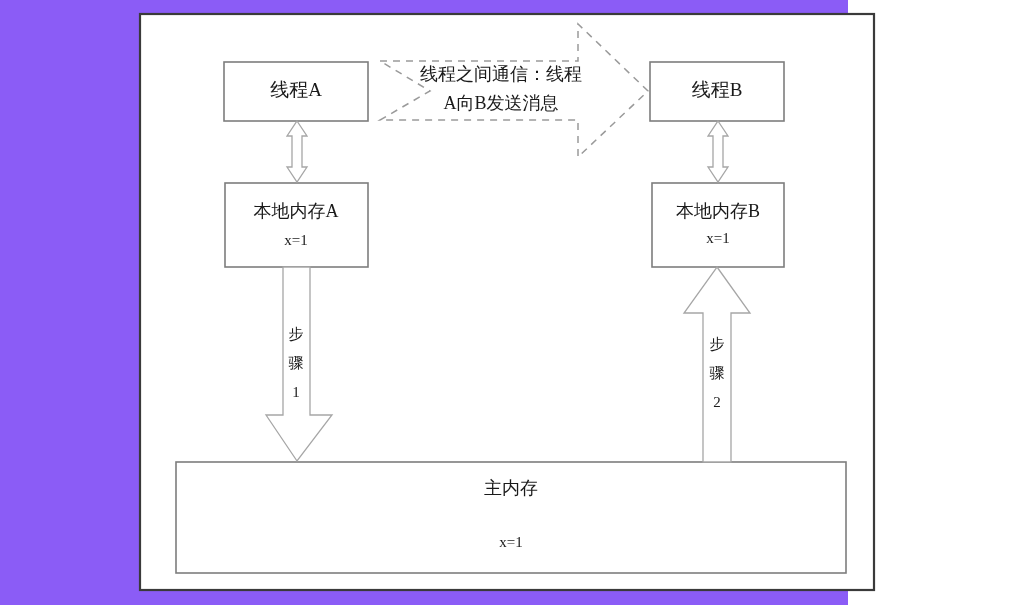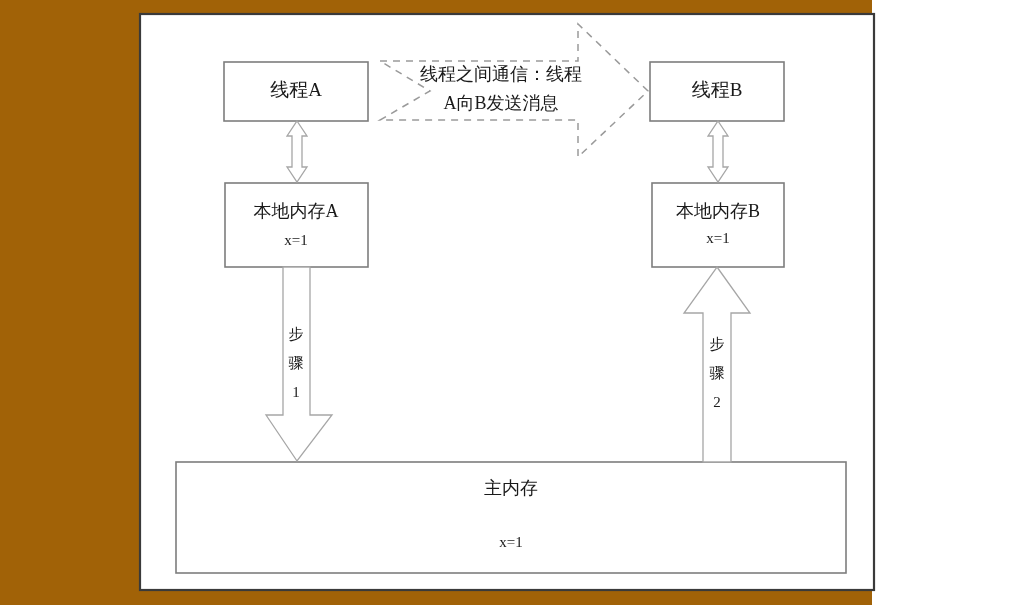--- a/index.html
+++ b/index.html
@@ -10,22 +10,21 @@
   body {
     width: 1032px;
     height: 605px;
     font-family: "Liberation Serif", "DejaVu Serif", serif;
     overflow: hidden;
   }
   #canvas {
     position: relative;
     width: 848px;
     height: 605px;
-    background: #a16207;
-    padding-left: 24px;
+    background: #8b5cf6;
   }
   #diagram-svg {
     position: absolute;
     left: 0;
     top: 0;
     width: 1032px;
     height: 605px;
   }
   .box-rect {
     fill: #ffffff;

